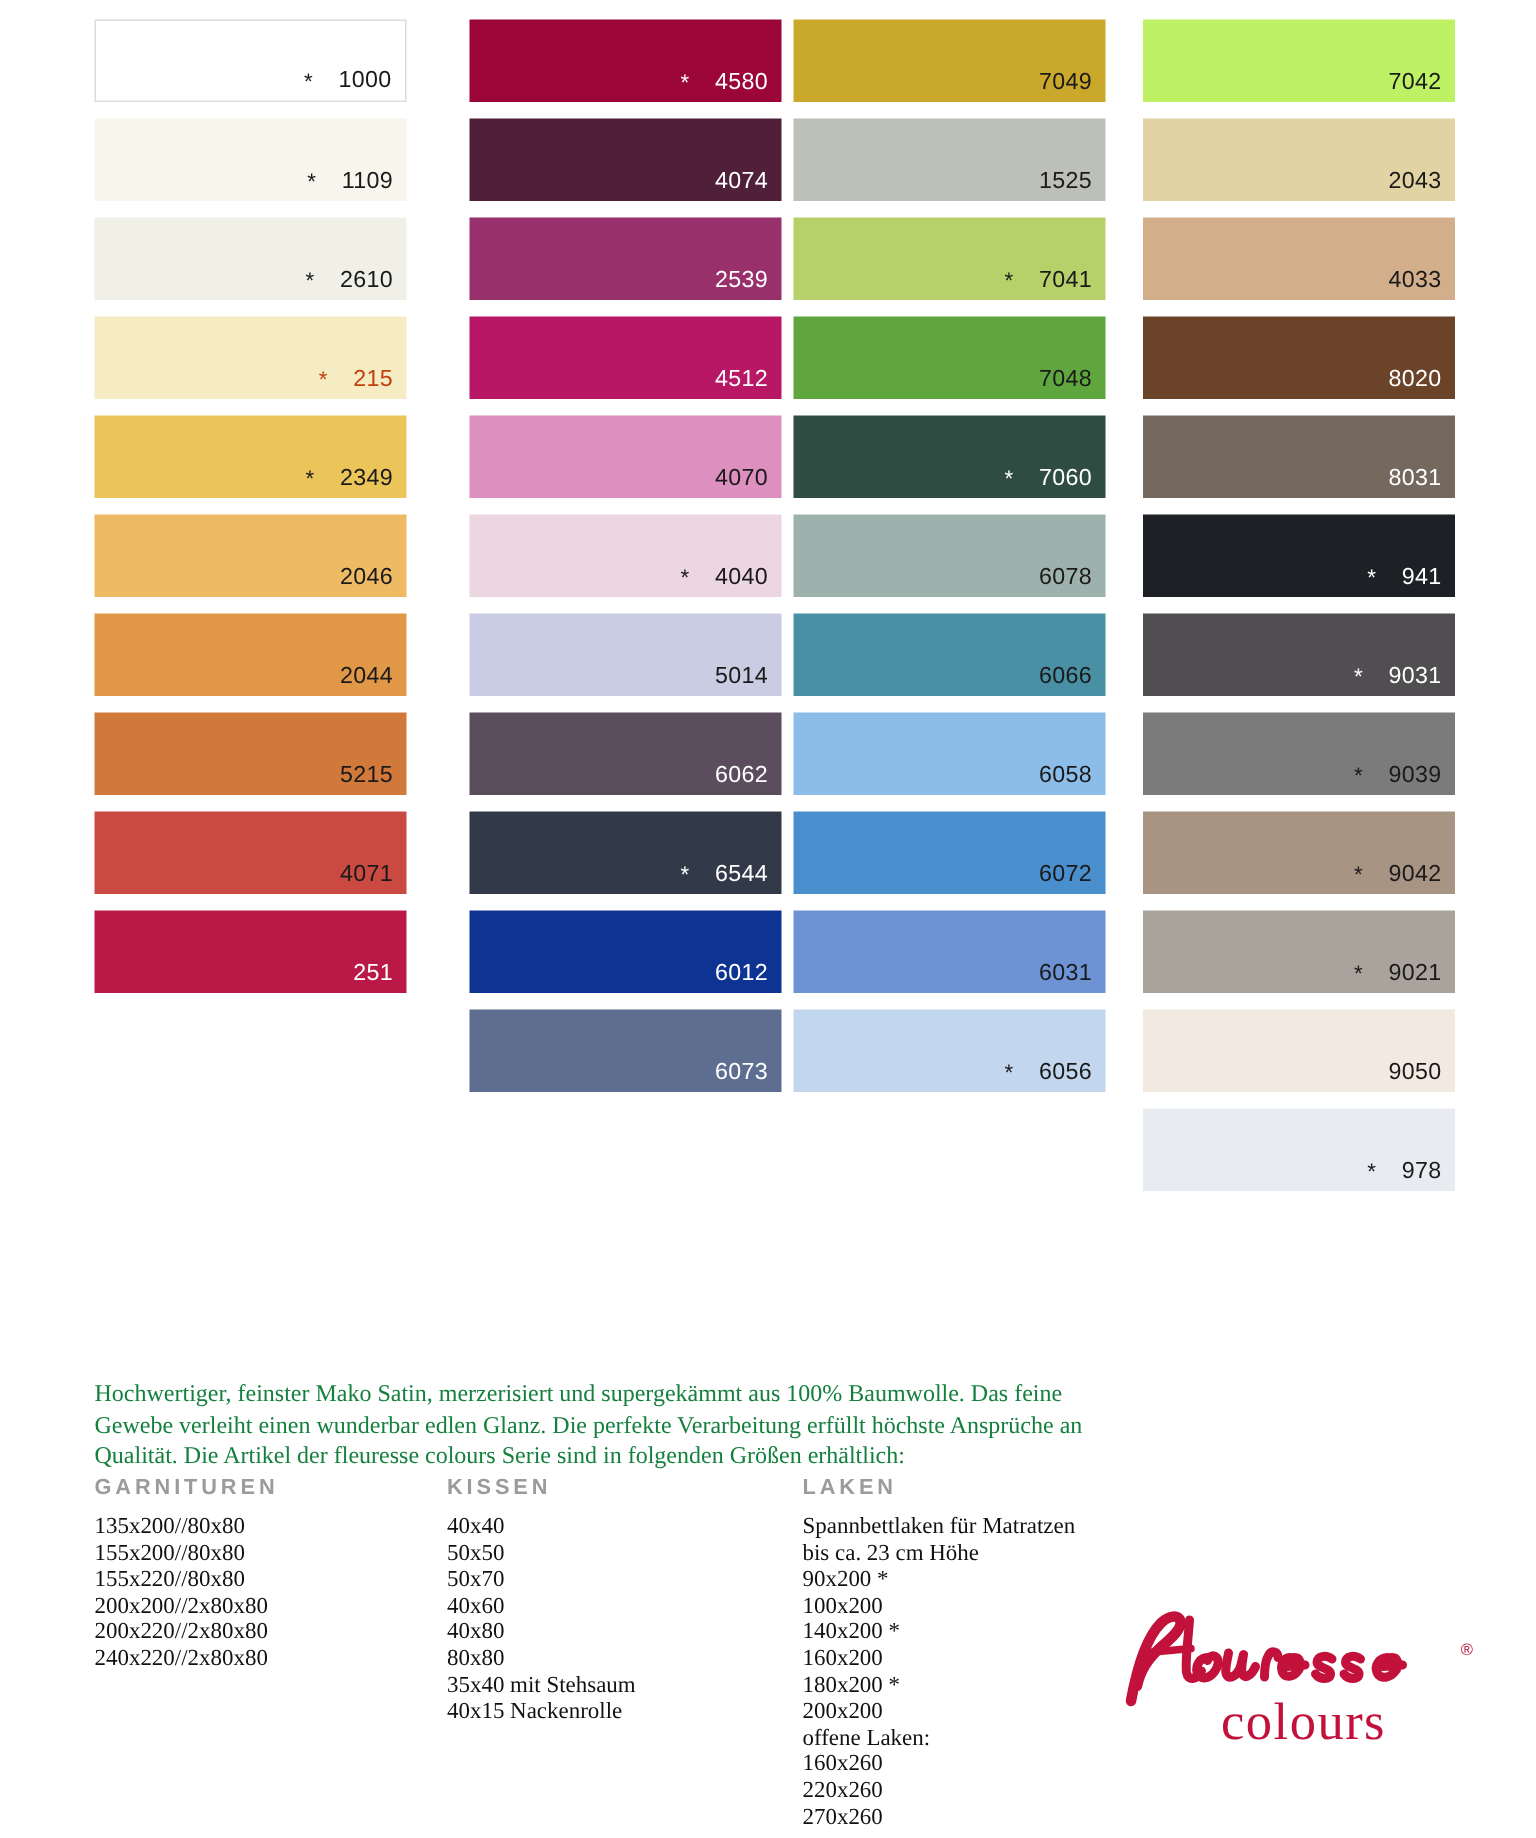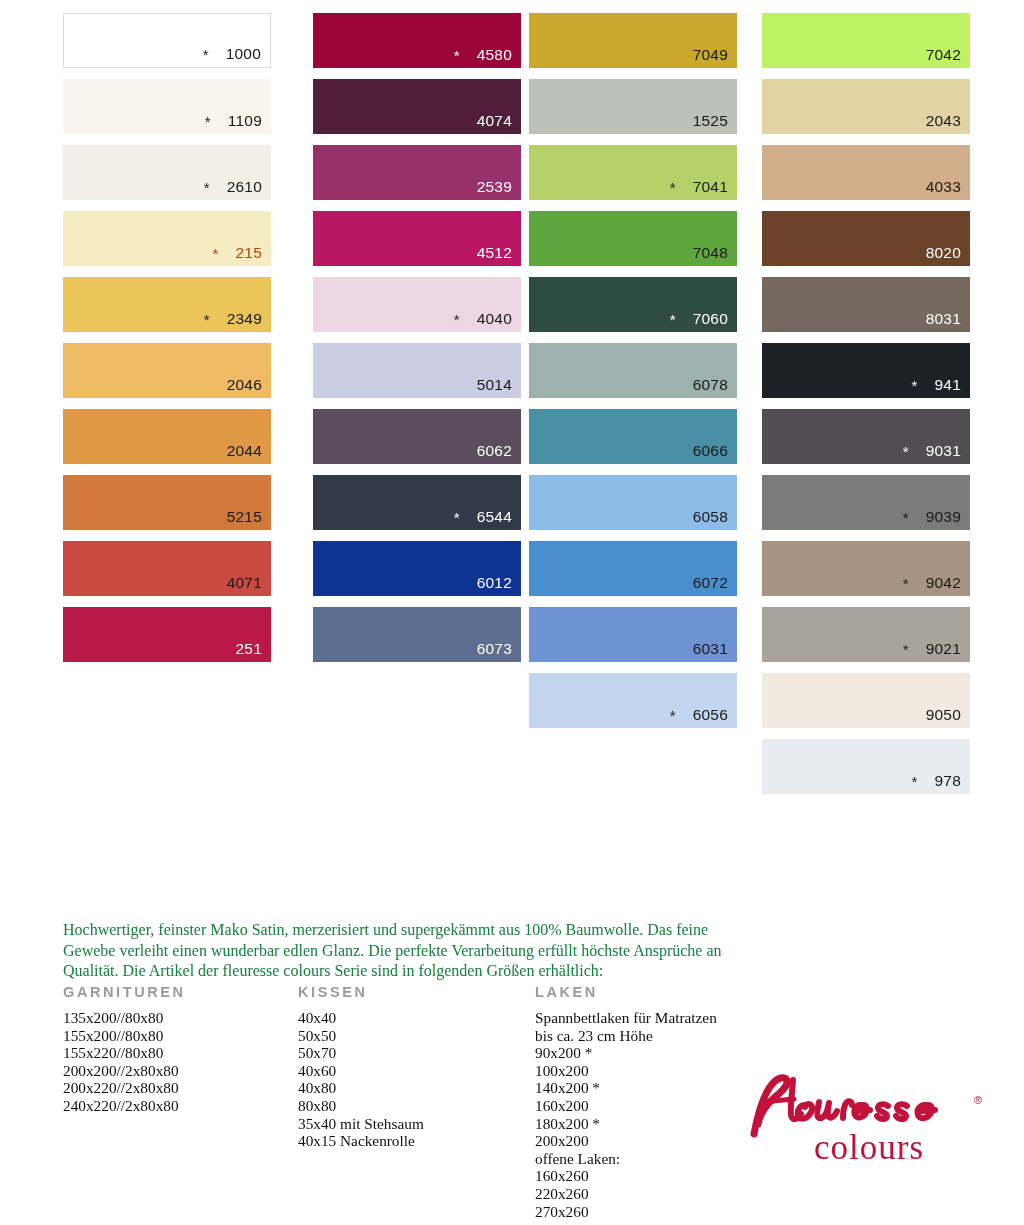--- a/index.html
+++ b/index.html
@@ -168,20 +168,23 @@
           <div class="sw-label" style="color: rgb(255, 255, 255);"><span class="sw-star">*</span><span>4580</span></div>
         </div>
         <div class="swatch" style="background: rgb(80, 32, 58);">
           <div class="sw-label" style="color: rgb(255, 255, 255);"><span class="sw-star hidden">*</span><span>4074</span></div>
         </div>
         <div class="swatch" style="background: rgb(152, 48, 108);">
           <div class="sw-label" style="color: rgb(255, 255, 255);"><span class="sw-star hidden">*</span><span>2539</span></div>
         </div>
         <div class="swatch" style="background: rgb(184, 23, 102);">
           <div class="sw-label" style="color: rgb(255, 255, 255);"><span class="sw-star hidden">*</span><span>4512</span></div>
+        </div>
+        <div class="swatch" style="background: rgb(221, 144, 192);">
+          <div class="sw-label" style="color: rgb(26, 26, 26);"><span class="sw-star hidden">*</span><span>4070</span></div>
         </div>
         <div class="swatch" style="background: rgb(236, 214, 226);">
           <div class="sw-label" style="color: rgb(26, 26, 26);"><span class="sw-star">*</span><span>4040</span></div>
         </div>
         <div class="swatch" style="background: rgb(201, 204, 226);">
           <div class="sw-label" style="color: rgb(26, 26, 26);"><span class="sw-star hidden">*</span><span>5014</span></div>
         </div>
         <div class="swatch" style="background: rgb(91, 76, 94);">
           <div class="sw-label" style="color: rgb(255, 255, 255);"><span class="sw-star hidden">*</span><span>6062</span></div>
         </div>

